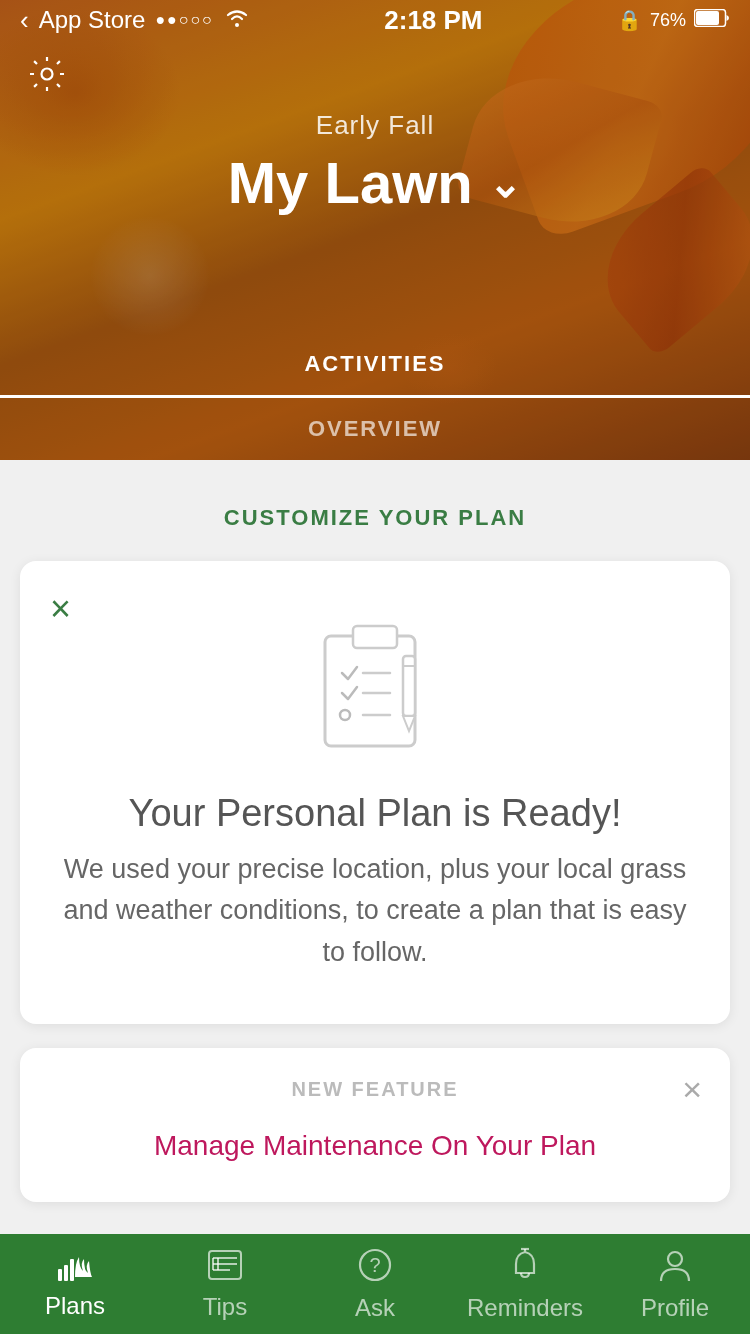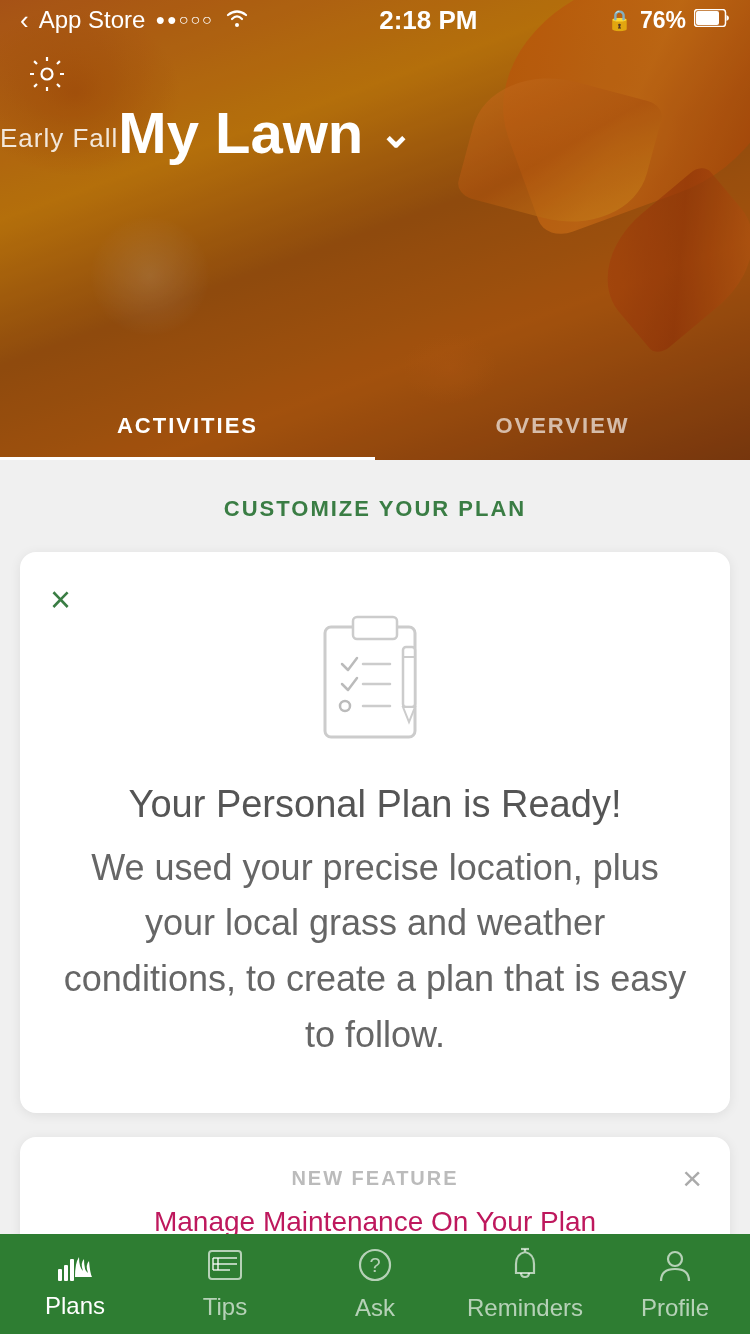--- a/index.html
+++ b/index.html
@@ -62,38 +62,38 @@
     .leaf-3 { top: 200px; right: -10px; transform: rotate(-40deg); width: 160px; height: 120px; background: linear-gradient(135deg, #c85010, #a83808, #e07018); opacity: 0.6; }
     .hero-overlay {
       position: absolute;
       inset: 0;
       background: rgba(0,0,0,0.15);
     }
     .hero-content {
       position: relative;
       z-index: 5;
       display: flex;
-      flex-direction: row;
+      flex-direction: column;
       align-items: center;
       padding-top: 80px;
     }
     .season-label {
       color: rgba(255,255,255,0.85);
       font-size: 26px;
       letter-spacing: 1px;
       margin-top: 30px;
     }
     .lawn-title {
       color: white;
       font-size: 58px;
       font-weight: 700;
       display: flex;
       align-items: center;
       gap: 16px;
-      margin-top: 19px;
+      margin-top: 8px;
     }
     .chevron-down {
       font-size: 40px;
       color: white;
     }
     .settings-icon {
       position: absolute;
       top: 55px;
       left: 28px;
       z-index: 10;
@@ -101,20 +101,21 @@
       font-size: 32px;
     }
 
     
     .tabs {
       position: absolute;
       bottom: 0;
       left: 0; right: 0;
       display: flex;
       z-index: 5;
+      flex-direction: column;
     }
     .tab {
       flex: 1;
       text-align: center;
       padding: 18px 0;
       color: white;
       font-size: 22px;
       font-weight: 700;
       letter-spacing: 2px;
       cursor: pointer;
@@ -128,21 +129,21 @@
     }
 
     
     .main-content {
       background: #f0f0f0;
       padding: 0;
     }
 
     .customize-section {
       text-align: center;
-      padding: 36px 20px 30px;
+      padding: 45px 20px 30px;
     }
     .customize-label {
       color: #3a7d44;
       font-size: 22px;
       font-weight: 700;
       letter-spacing: 2px;
     }
 
     
     .card {
@@ -171,21 +172,21 @@
 
     .card-title {
       font-size: 38px;
       font-weight: 400;
       color: #555;
       text-align: center;
       margin-bottom: 12px;
       line-height: 1.2;
     }
     .card-body {
-      font-size: 36px;
+      font-size: 27px;
       color: #666;
       text-align: center;
       line-height: 1.55;
     }
 
     
     .new-feature-card {
       background: white;
       border-radius: 16px;
       margin: 0 20px 24px;
@@ -201,21 +202,21 @@
       color: #aaa;
       font-size: 34px;
       cursor: pointer;
     }
     .new-feature-label {
       text-align: center;
       font-size: 20px;
       font-weight: 700;
       letter-spacing: 2px;
       color: #bbb;
-      margin-bottom: 16px;
+      margin-bottom: 29px;
     }
     .new-feature-title {
       font-size: 28px;
       color: #be185d;
       text-align: center;
     }
 
     
     .bottom-nav {
       position: fixed;
@@ -266,21 +267,21 @@
       <svg width="26" height="20" viewBox="0 0 26 20" fill="white">
         <path d="M13 15 a2 2 0 1 1 0 4 a2 2 0 0 1 0-4z"></path>
         <path d="M8 11 Q13 6 18 11" stroke="white" stroke-width="2.2" fill="none" stroke-linecap="round"></path>
         <path d="M4 7 Q13 0 22 7" stroke="white" stroke-width="2.2" fill="none" stroke-linecap="round"></path>
       </svg>
     </span>
   </div>
   <div class="status-center">2:18 PM</div>
   <div class="status-right">
     <span style="font-size:20px;">🔒</span>
-    <span style="font-size:23px;font-weight:bold;">76%</span>
+    <span style="font-size:18px;">76%</span>
     <span>
       <svg width="36" height="18" viewBox="0 0 36 18" fill="none">
         <rect x="0.5" y="0.5" width="31" height="17" rx="3" stroke="white" stroke-width="1.5"></rect>
         <rect x="2" y="2" width="23" height="14" rx="2" fill="white"></rect>
         <path d="M32.5 6 Q35 7 35 9 Q35 11 32.5 12 Z" fill="white"></path>
       </svg>
     </span>
   </div>
 </div>
 

